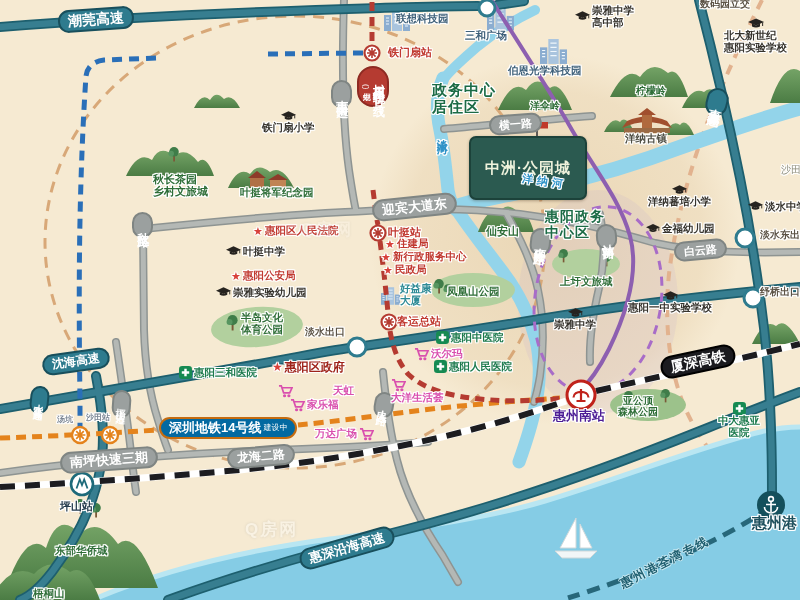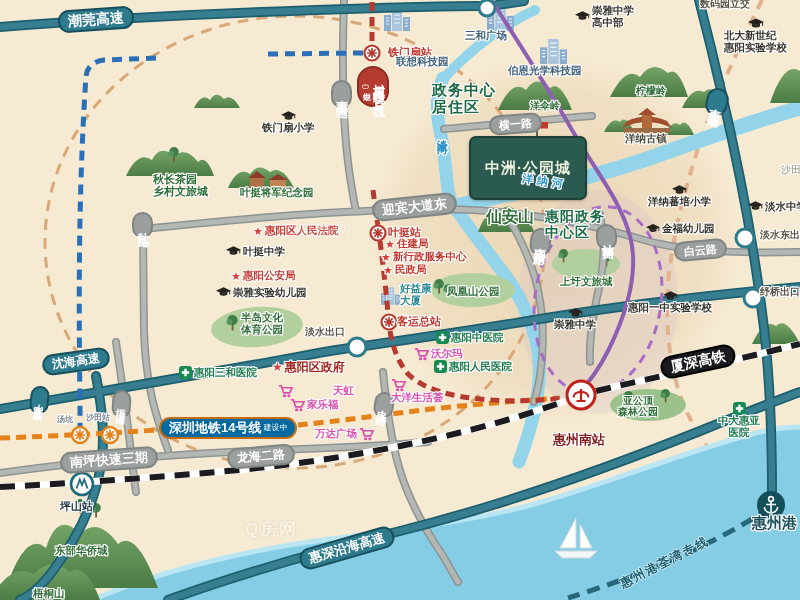--- a/index.html
+++ b/index.html
@@ -361,21 +361,21 @@
       <span>厦深高铁</span>
     </div>
 <div class="lbl portline" style="left:616px;top:556px;transform:rotate(-27deg);"><span>惠州港荃湾专线</span></div>
 
 <div class="lbl stn-red" style="left:388px;top:46px;">铁门扇站</div>
 <div class="lbl stn-red" style="left:388px;top:226px;">叶挺站</div>
 <div class="lbl stn-red" style="left:397px;top:315px;">客运总站</div>
 <div class="lbl tinyst" style="left:57px;top:416px;">汤坑</div>
 <div class="lbl tinyst" style="left:86px;top:414px;">沙田站</div>
 <div class="lbl stn-dark" style="left:60px;top:500px;">坪山站</div>
-<div class="lbl" style="left:553px;top:409px;color:#7f1d1d;font-weight:bold;font-size:13px;margin-top:24px;">惠州南站</div>
+<div class="lbl" style="left:553px;top:409px;color:#4c1d95;font-weight:bold;font-size:13px;">惠州南站</div>
 <div class="lbl" style="left:752px;top:515px;color:#1d4f5c;font-weight:bold;font-size:15px;">惠州港</div>
 <div class="lbl" style="left:781px;top:164px;color:#8c8c7a;font-size:10px;">沙田</div>
 
 <div class="lbl exitl" style="left:305px;top:326px;">淡水出口</div>
 <div class="lbl exitl" style="left:760px;top:229px;">淡水东出口</div>
 <div class="lbl exitl" style="left:760px;top:286px;">纾桥出口</div>
 <div class="lbl exitl" style="left:700px;top:-2px;">数码园立交</div>
 
 <div class="lbl dist col-l" style="left:432px;top:82px;">
   <span>政务中心</span>
@@ -550,24 +550,24 @@
 </div>
 <div class="lbl nat" style="left:447px;top:286px;">凤凰山公园</div>
 <div class="lbl nat" style="left:560px;top:276px;">上圩文旅城</div>
 <div class="lbl" style="left:625px;top:133px;color:#4d4d42;font-weight:bold;font-size:10.5px;">洋纳古镇</div>
 <div class="lbl col nat" style="left:618px;top:395px;font-size:10px;">
   <span>亚公顶</span>
       <span>森林公园</span>
 </div>
 <div class="lbl nat" style="left:55px;top:545px;">东部华侨城</div>
 <div class="lbl nat" style="left:33px;top:588px;">梧桐山</div>
-<div class="lbl nat" style="left:486px;top:208px;font-size:16px;">仙安山</div>
+<div class="lbl nat" style="left:486px;top:225px;font-size:11px;">仙安山</div>
 <div class="lbl nat" style="left:530px;top:100px;font-size:10px;">洋伞岭</div>
 <div class="lbl nat" style="left:636px;top:85px;font-size:10px;">柠檬岭</div>
-<div class="lbl tech" style="left:396px;top:13px;margin-top:43px;">联想科技园</div>
+<div class="lbl tech" style="left:396px;top:13px;">联想科技园</div>
 <div class="lbl tech" style="left:465px;top:30px;">三和广场</div>
 <div class="lbl tech" style="left:508px;top:65px;">伯恩光学科技园</div>
 <div class="lbl col-l" style="left:400px;top:283px;color:#2e8b96;font-weight:bold;font-size:10.5px;">
   <span>好益康</span>
       <span>大厦</span>
 </div>
 
 <div class="lbl riv vtx" style="left:436px;top:130px;">淡水河</div>
 <div class="lbl riv" style="left:522px;top:175px;transform:rotate(8deg);letter-spacing:4px;">洋纳河</div>
 

